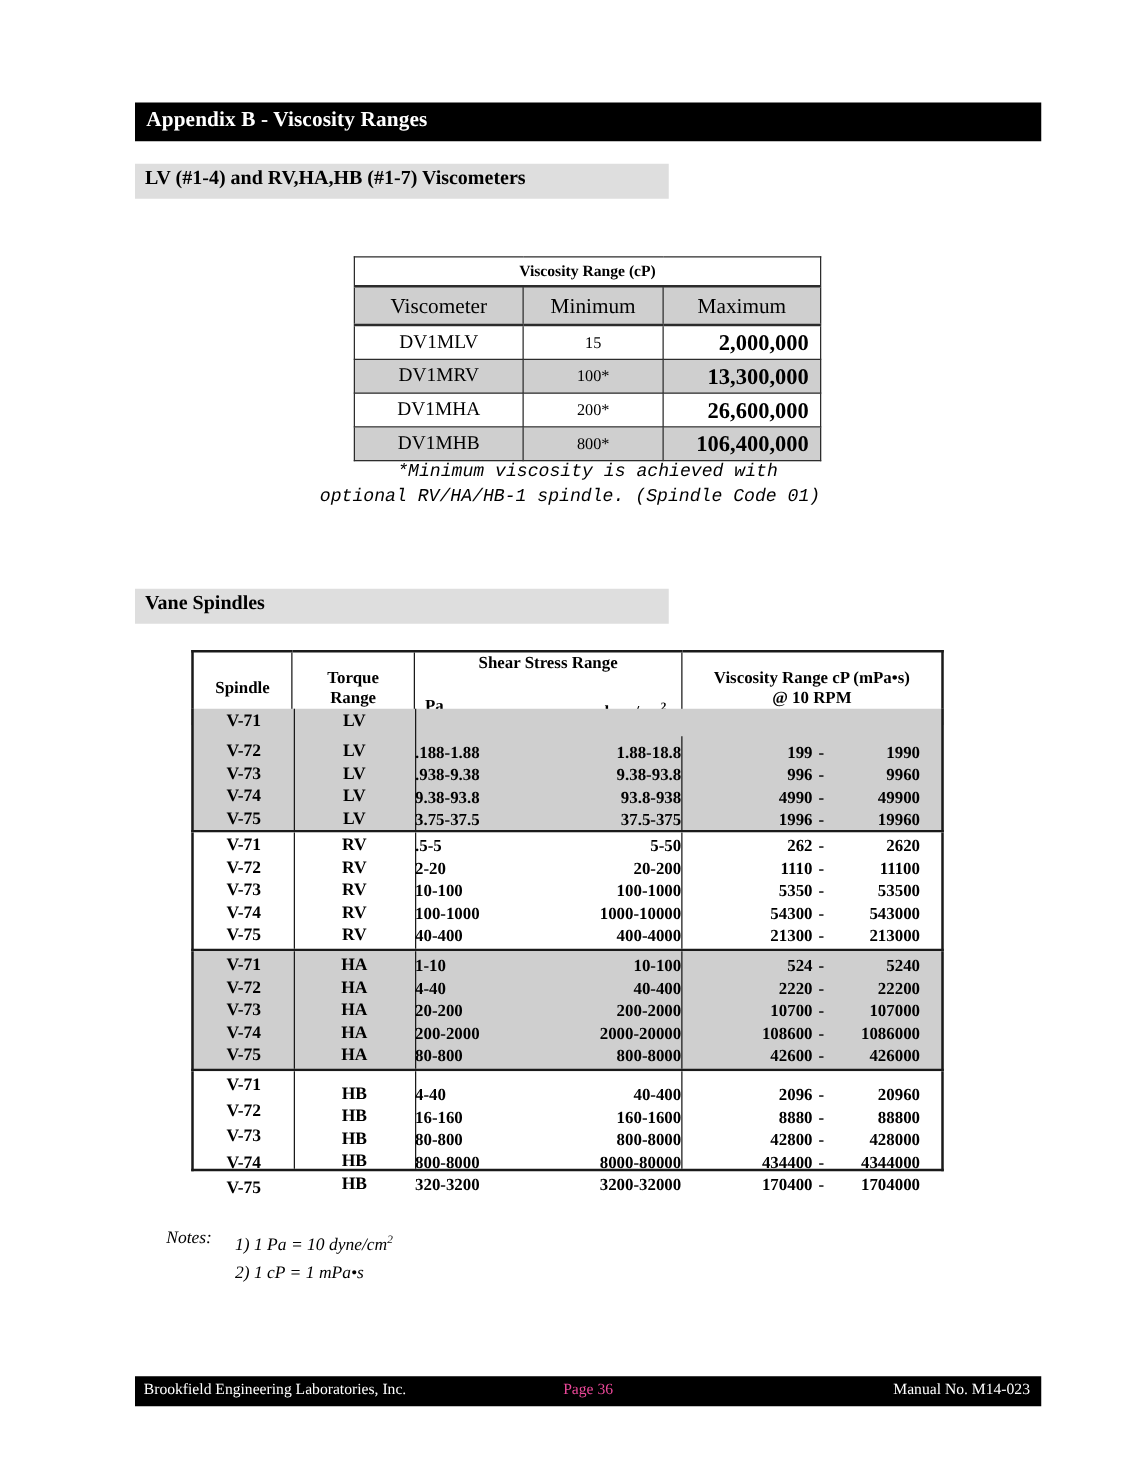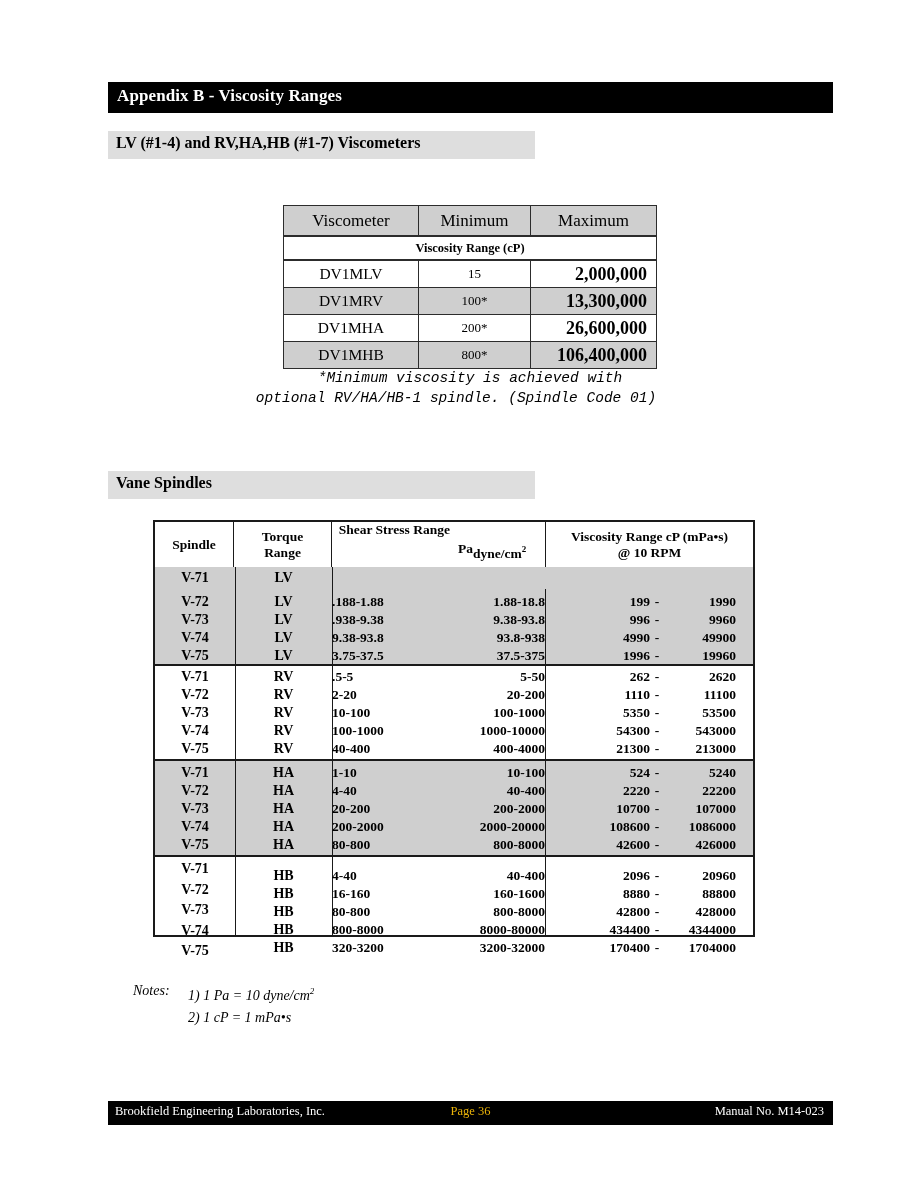--- a/index.html
+++ b/index.html
@@ -145,22 +145,21 @@
     font-size: 13.5px;
     height: 45px;
     background: #fff;
     line-height: 16px;
   }
   #table-vane .vhead td:first-child { border-left: 2px solid #1a1a1a; }
   #table-vane .vhead td:last-child { border-right: 2px solid #1a1a1a; }
 
   .hdr-ss-inner {
     display: flex;
-    flex-direction: row;
-    justify-content: center;
+    flex-direction: column;
     height: 100%;
   }
   .hdr-ss-line1 { text-align: center; }
   .hdr-ss-line2 {
     display: flex;
     justify-content: space-between;
     padding: 0 12px 0 8px;
     margin-top: 19px;
   }
 
@@ -300,21 +299,21 @@
     top: 3px;
     color: #fff;
     font-size: 12.5px;
     white-space: nowrap;
   }
   #footer-bar .f-center {
     position: absolute;
     left: 0; right: 0;
     top: 3px;
     text-align: center;
-    color: #eab308;
+    color: #ec4899;
     font-size: 12.5px;
   }
   #footer-bar .f-right {
     position: absolute;
     right: 9px;
     top: 3px;
     color: #fff;
     font-size: 12.5px;
     white-space: nowrap;
   }
@@ -326,26 +325,26 @@
   <div class="bar-text">Appendix B - Viscosity Ranges</div>
 </div>
 
 <div class="section-bar" id="section-bar-lvrv">
   <div class="bar-text">LV (#1-4) and RV,HA,HB (#1-7) Viscometers</div>
 </div>
 
 <table id="table-viscosity">
   <tbody>
     <tr>
+      <td class="t1-title" colspan="3">Viscosity Range (cP)</td>
+    </tr>
+    <tr>
       <td class="t1-head">Viscometer</td>
       <td class="t1-head">Minimum</td>
       <td class="t1-head">Maximum</td>
-    </tr>
-    <tr>
-      <td class="t1-title" colspan="3">Viscosity Range (cP)</td>
     </tr>
     <tr class="plain">
       <td class="t1-model">DV1MLV</td>
       <td class="t1-min">15</td>
       <td class="t1-max">2,000,000</td>
     </tr>
     <tr class="shaded">
       <td class="t1-model">DV1MRV</td>
       <td class="t1-min">100*</td>
       <td class="t1-max">13,300,000</td>

